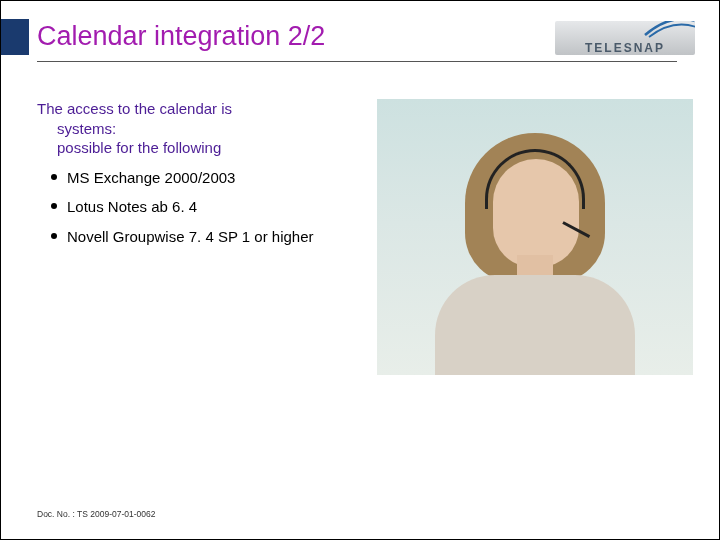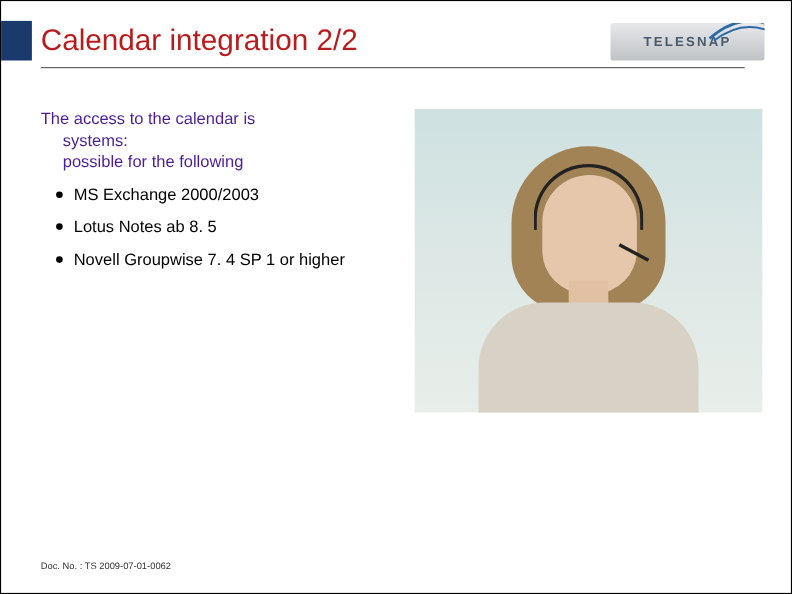--- a/index.html
+++ b/index.html
@@ -23,41 +23,41 @@
       top: 18px;
       width: 28px;
       height: 36px;
       background: #1a3a6e;
     }
     .title {
       position: absolute;
       left: 36px;
       top: 20px;
       font-size: 27px;
-      color: #b91c1c;
+      color: #a21caf;
       font-weight: normal;
     }
     .title-underline {
       position: absolute;
       left: 36px;
       top: 60px;
       width: 640px;
       height: 1px;
       background: #555;
     }
     .logo {
       position: absolute;
       right: 24px;
       top: 20px;
       width: 140px;
       height: 34px;
       background: linear-gradient(180deg, #e6e8ea 0%, #c0c3c6 100%);
       border-radius: 2px;
       display: flex;
-      align-items: center;
+      align-items: flex-end;
       justify-content: center;
       overflow: hidden;
     }
     .logo-text {
       font-size: 12px;
       letter-spacing: 2px;
       color: #4a5a6a;
       font-weight: bold;
     }
     .logo-swoosh {
@@ -206,21 +206,21 @@
   </div>
 
   <div class="content">
     <p class="intro">
       <span>The access to the calendar is</span>
       <span class="indent">systems:</span>
       <span class="indent">possible for the following</span>
     </p>
     <ul class="bullets">
       <li>MS Exchange 2000/2003</li>
-      <li>Lotus Notes ab 8. 5</li>
+      <li>Lotus Notes ab 6. 4</li>
       <li>Novell Groupwise  7. 4 SP 1 or higher</li>
     </ul>
   </div>
 
   <div class="photo">
     <div class="person">
       <div class="hair"></div>
       <div class="face"></div>
       <div class="neck"></div>
       <div class="torso"></div>

